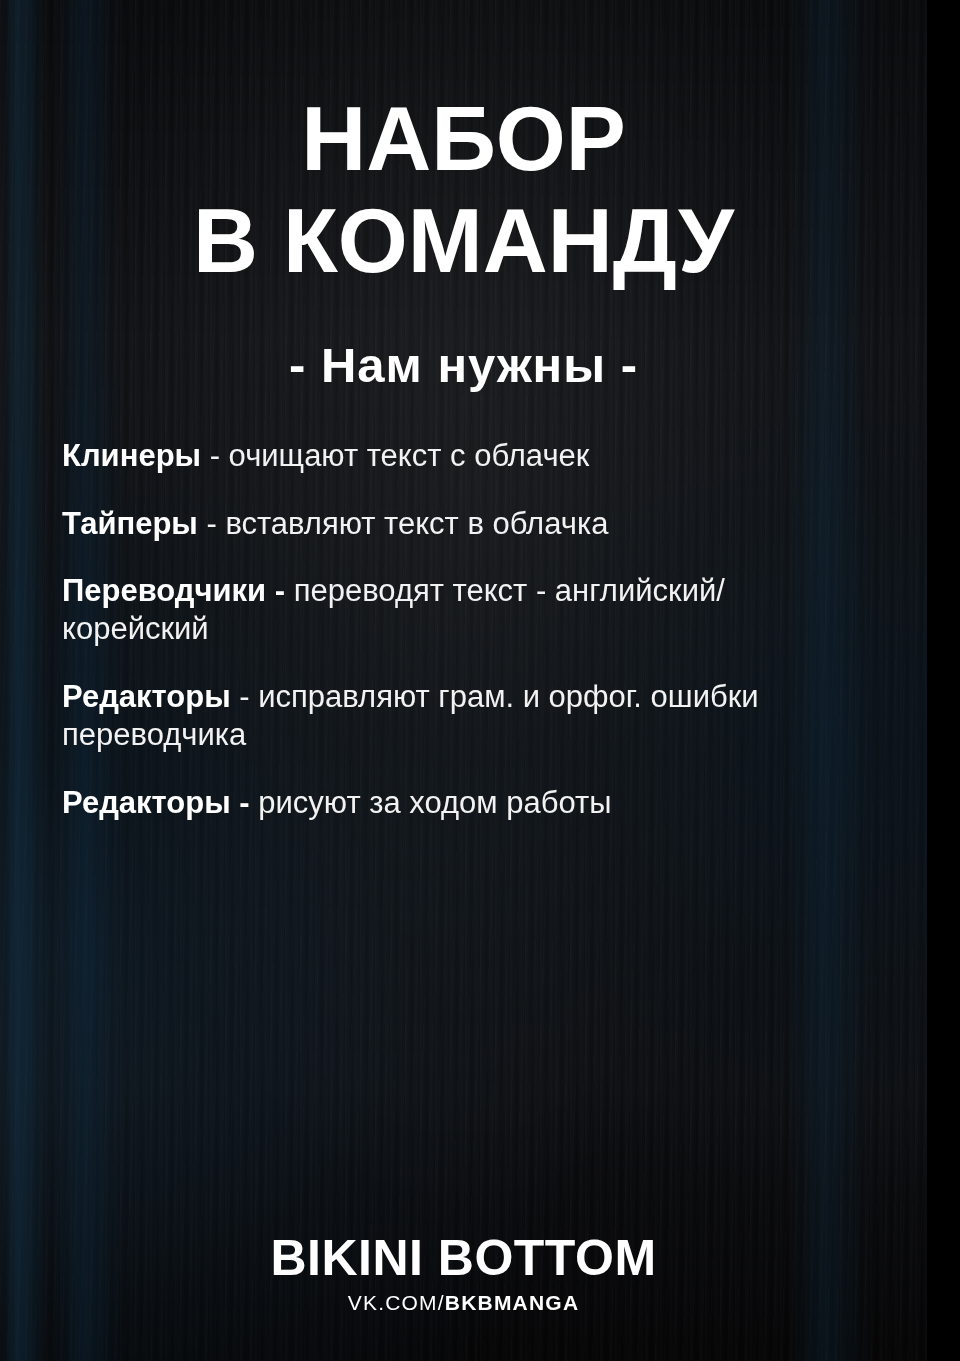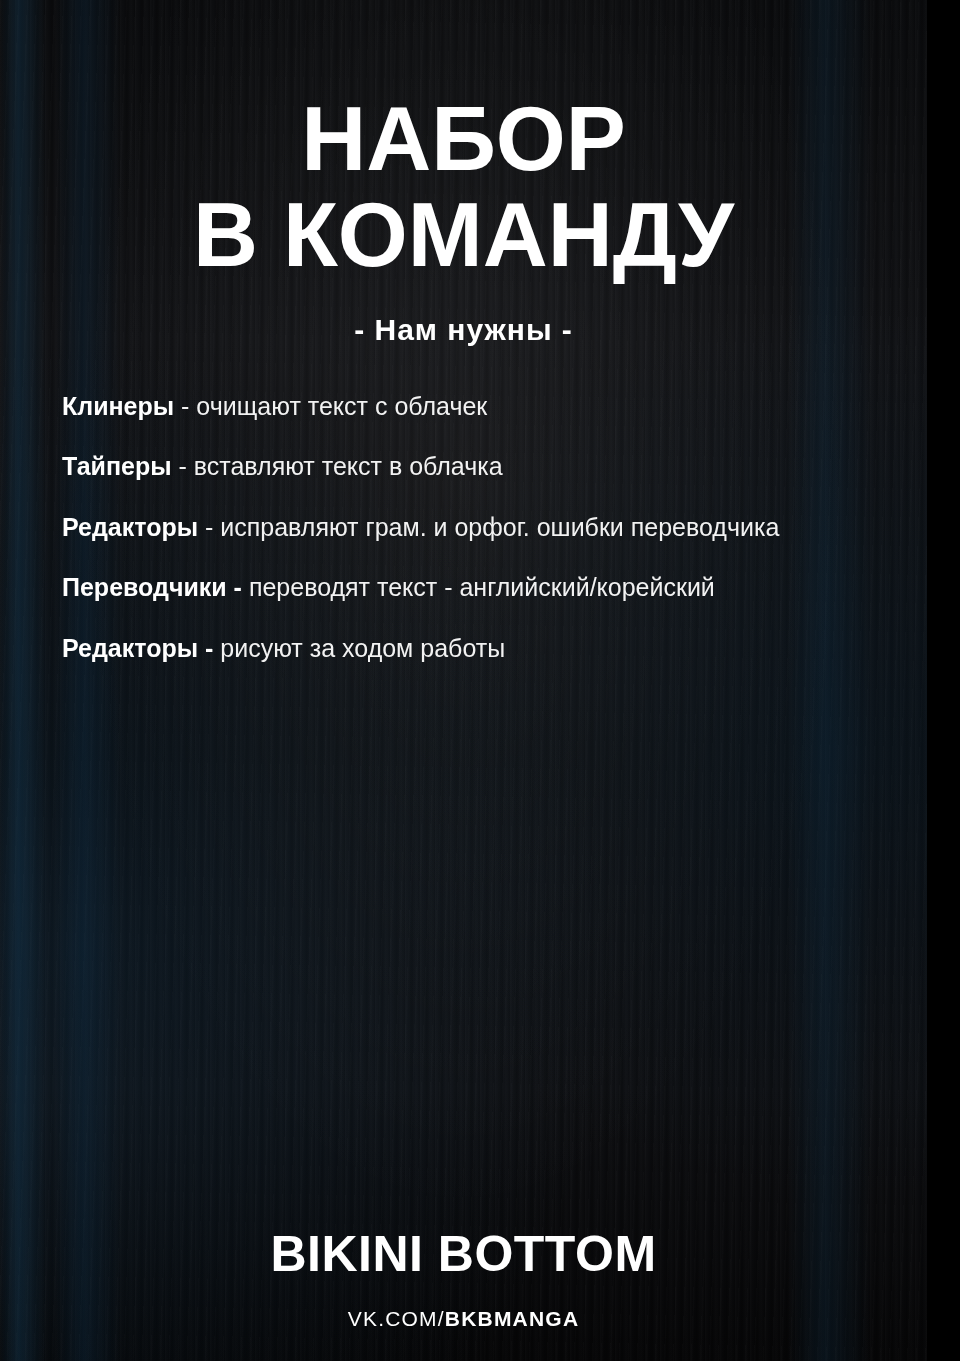--- a/index.html
+++ b/index.html
@@ -74,64 +74,64 @@
     line-height: 0.96;
     margin-top: 96px;
   }
   .headline .line1 {
     display: block;
     font-size: 90px;
   }
   .headline .line2 {
     display: block;
     font-size: 90px;
-    margin-top: 10px;
+    margin-top: 16px;
   }
 
   .subtitle {
     text-align: center;
     font-weight: bold;
-    font-size: 30px;
+    font-size: 49px;
     letter-spacing: 1px;
-    margin-top: 34px;
+    margin-top: 52px;
   }
 
   .roles {
     margin-top: 44px;
   }
   .role {
-    font-size: 25px;
+    font-size: 31px;
     line-height: 1.22;
     margin-bottom: 30px;
     font-weight: 300;
     color: #f2f2f2;
   }
   .role .name {
     font-weight: bold;
     color: #ffffff;
   }
   .role .desc {
     font-weight: 300;
   }
 
   .footer {
     position: absolute;
-    bottom: 30px;
+    bottom: 46px;
     left: 0;
     right: 0;
     z-index: 4;
     text-align: center;
   }
   .brand {
     font-size: 50px;
     font-weight: bold;
     letter-spacing: 0.5px;
   }
   .link {
-    margin-top: 24px;
+    margin-top: 4px;
     font-size: 21px;
     letter-spacing: 1.2px;
     font-weight: 300;
   }
   .link .bold {
     font-weight: bold;
   }
 </style>
 </head>
 <body>
@@ -151,25 +151,25 @@
 
       <div class="role">
         <span class="name">Клинеры</span><span class="desc"> - очищают текст с облачек</span>
       </div>
 
       <div class="role">
         <span class="name">Тайперы</span><span class="desc"> - вставляют текст в облачка</span>
       </div>
 
       <div class="role">
-        <span class="name">Редакторы</span><span class="desc"> - исправляют грам. и орфог. ошибки переводчика</span>
+        <span class="name">Переводчики -</span><span class="desc"> переводят текст - английский/корейский</span>
       </div>
 
       <div class="role">
-        <span class="name">Переводчики -</span><span class="desc"> переводят текст - английский/корейский</span>
+        <span class="name">Редакторы</span><span class="desc"> - исправляют грам. и орфог. ошибки переводчика</span>
       </div>
 
 
 
       <div class="role">
         <span class="name">Редакторы -</span><span class="desc"> рисуют за ходом работы</span>
       </div>
 
     </div>
   </div>

